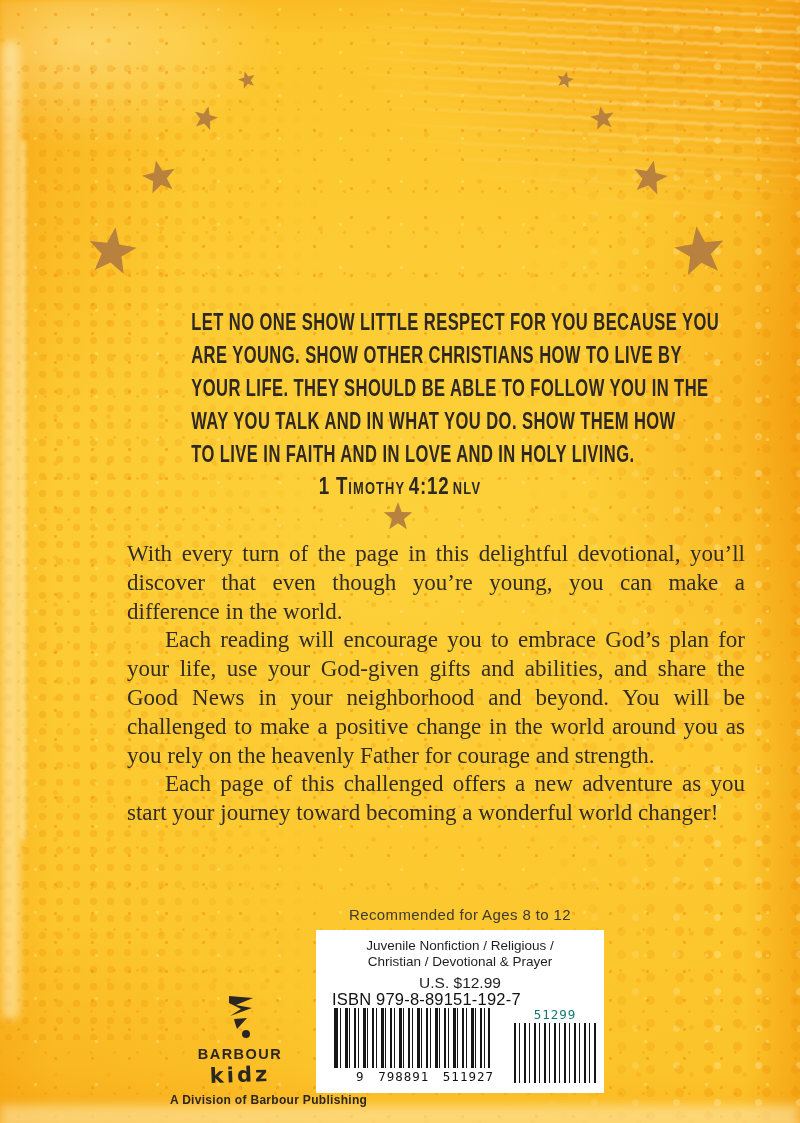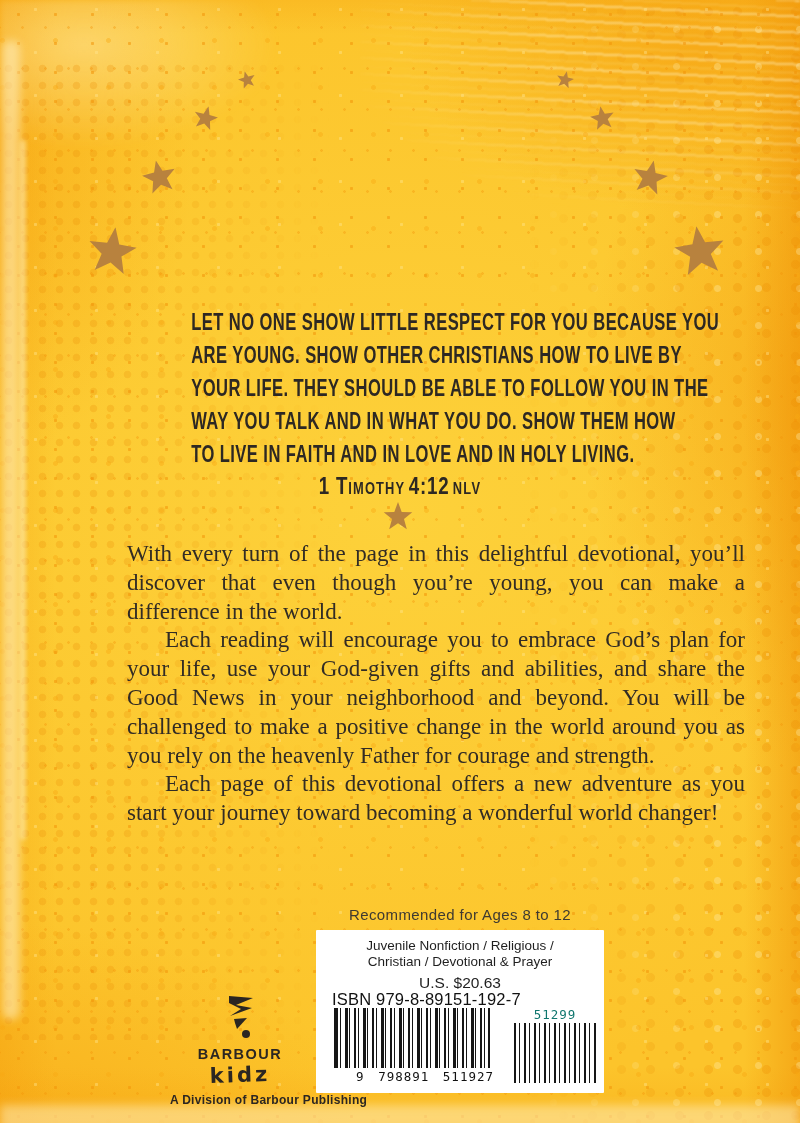--- a/index.html
+++ b/index.html
@@ -171,29 +171,29 @@
     <span class="scripture-ref">
       <span class="ref-big">1 T</span><span class="ref-small">IMOTHY</span>
       <span class="ref-big">4:12</span>
       <span class="ref-small">NLV</span>
     </span>
   </section>
 
   <section class="description">
     <p>With every turn of the page in this delightful devotional, you’ll discover that even though you’re young, you can make a difference in the world.</p>
     <p>Each reading will encourage you to embrace God’s plan for your life, use your God-given gifts and abilities, and share the Good News in your neighborhood and beyond. You will be challenged to make a positive change in the world around you as you rely on the heavenly Father for courage and strength.</p>
-    <p>Each page of this devotional offers a new adventure as you start your journey toward becoming a wonderful world changer!</p>
+    <p>Each page of this challenged offers a new adventure as you start your journey toward becoming a wonderful world changer!</p>
   </section>
 
   <div class="ages-note">Recommended for Ages 8 to 12</div>
 
   <div class="info-box">
     <div class="cat-line cat-1">Juvenile Nonfiction / Religious /</div>
     <div class="cat-line cat-2">Christian / Devotional &amp; Prayer</div>
-    <div class="price-line">U.S. $20.63</div>
+    <div class="price-line">U.S. $12.99</div>
     <div class="isbn-line">ISBN 979-8-89151-192-7</div>
     <div class="bc-main">
       <div class="bars"></div>
       <div class="digits">9 798891 511927</div>
     </div>
     <div class="bc-sup">
       <div class="sup-num">51299</div>
       <div class="bars"></div>
     </div>
   </div>

